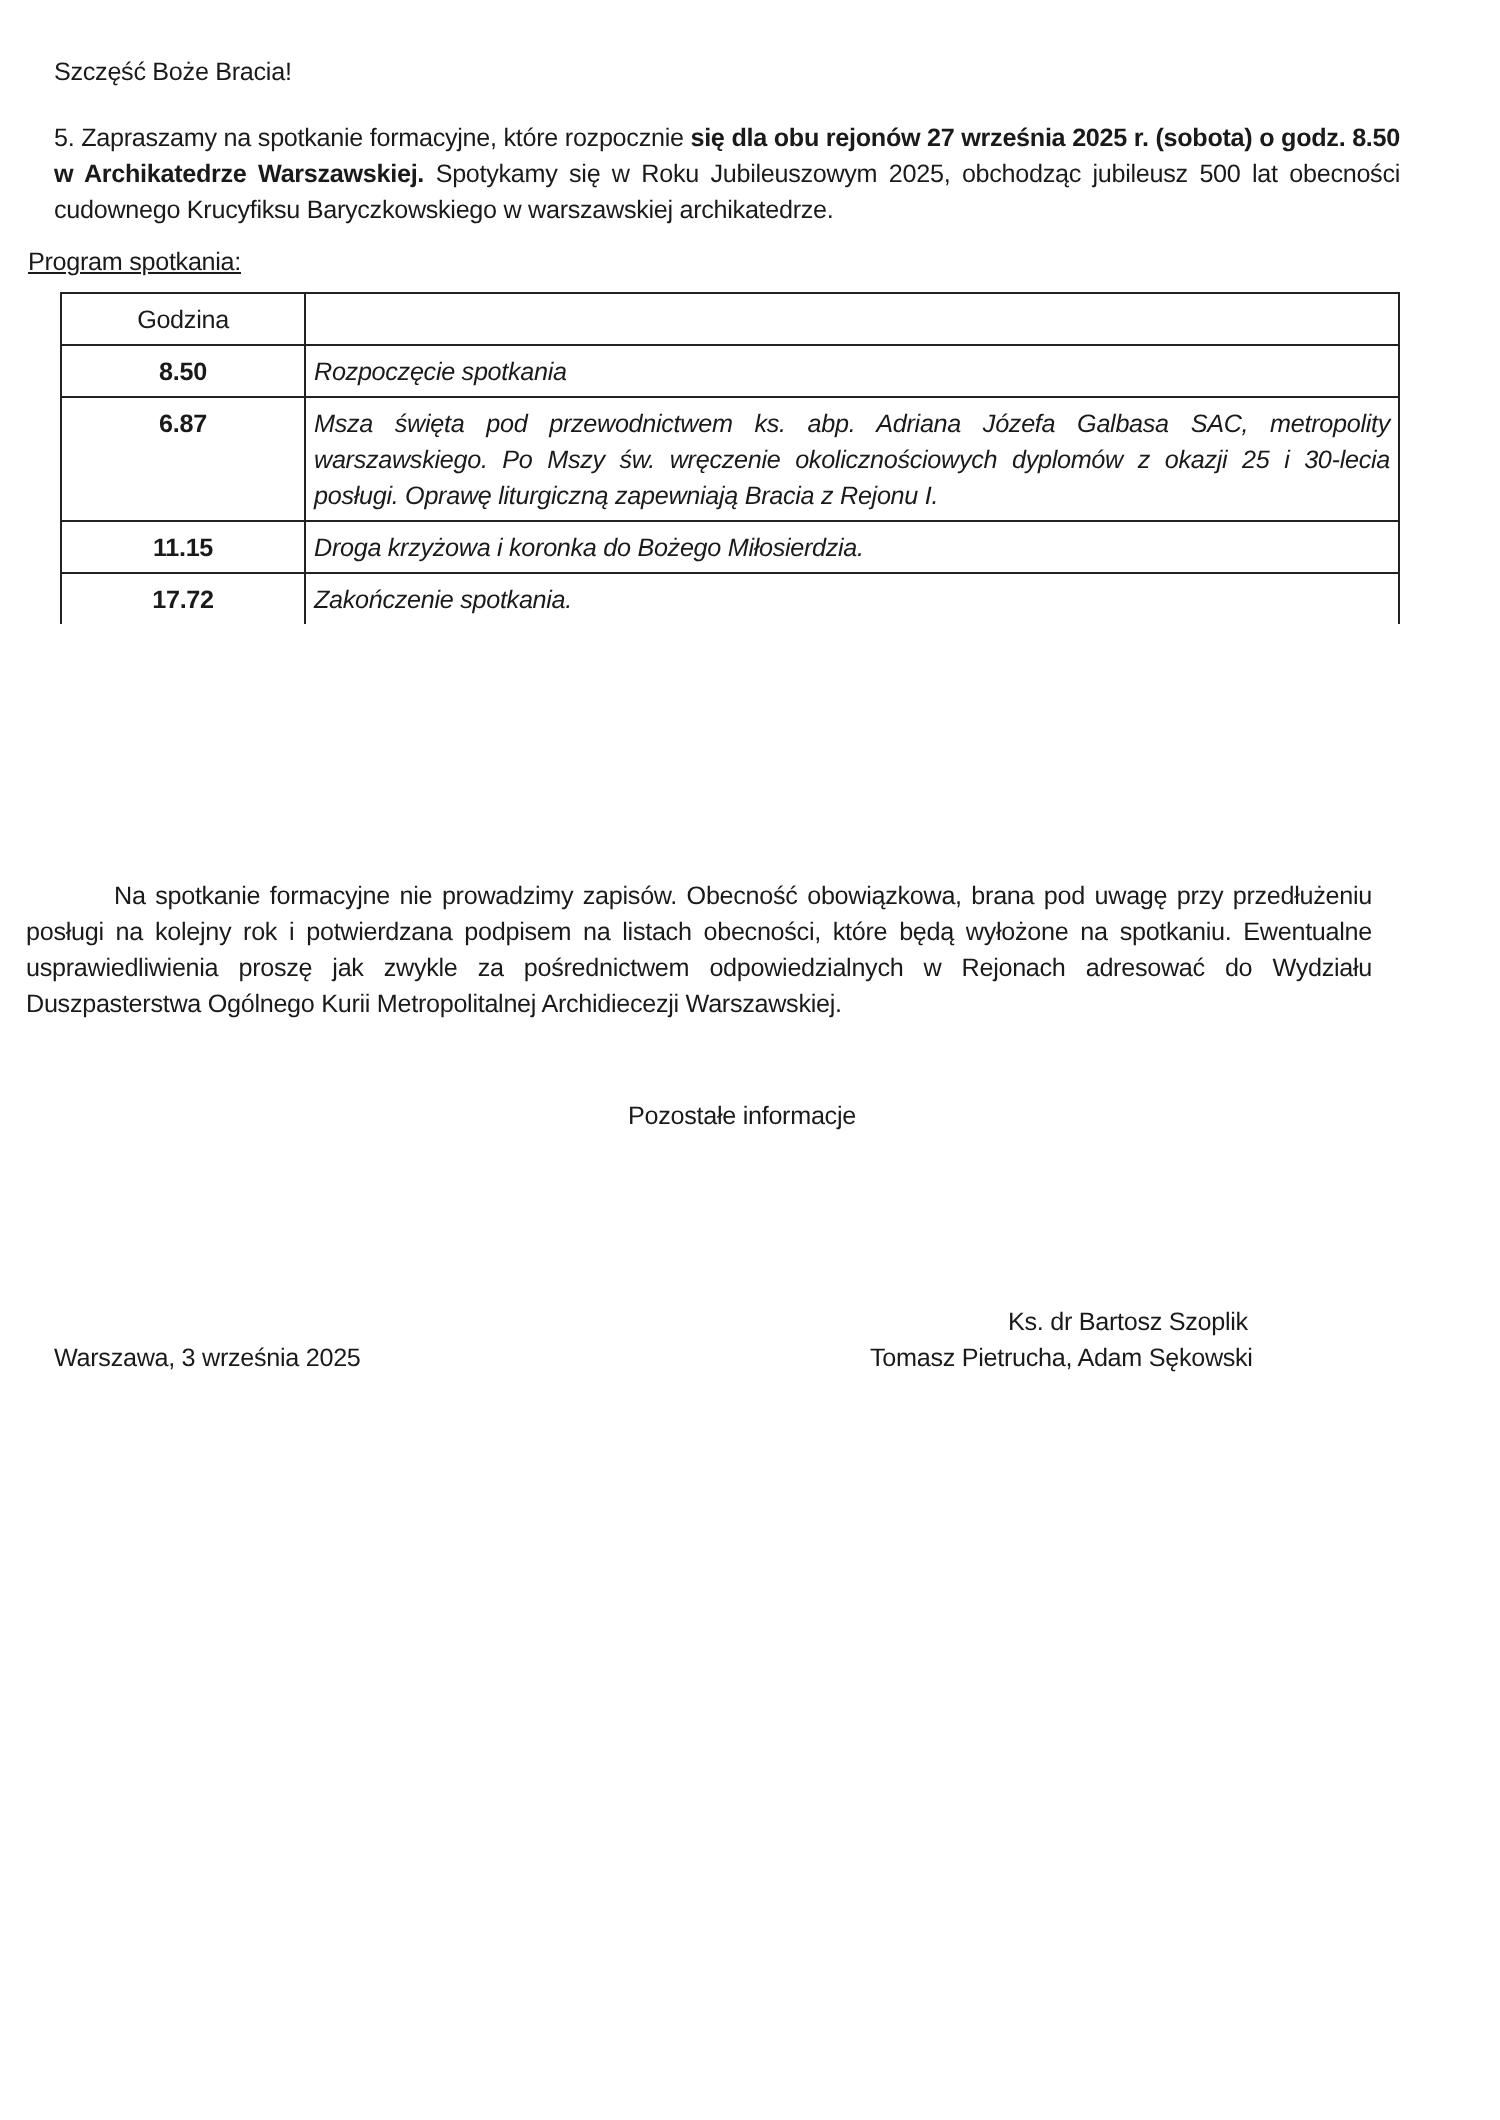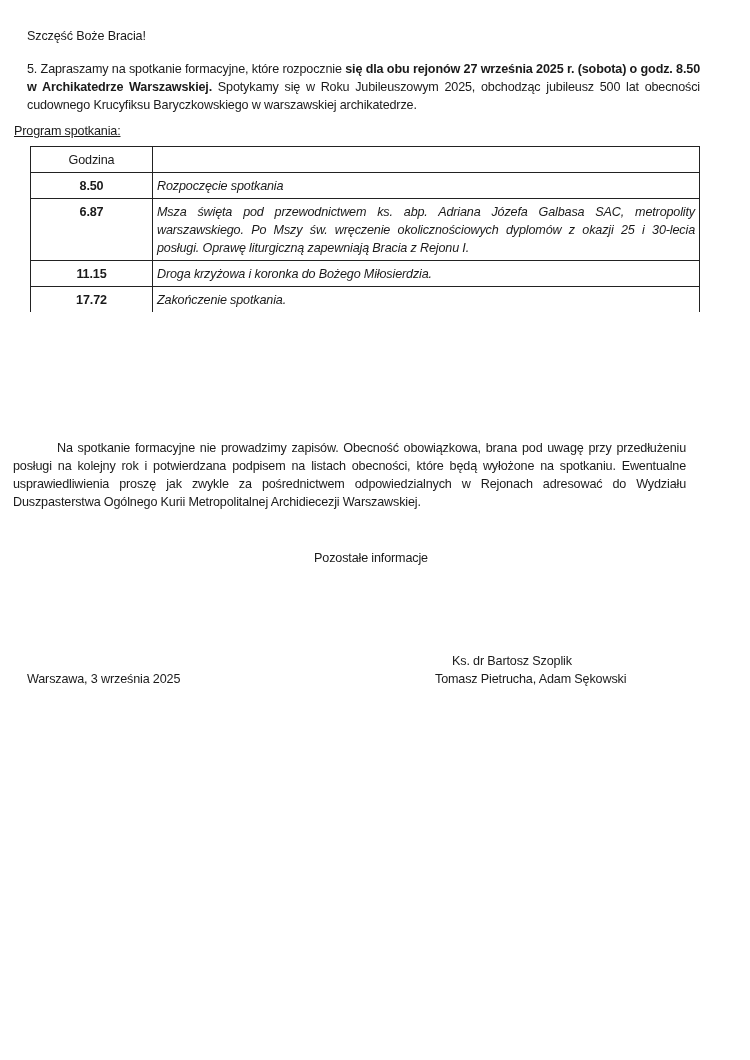--- a/index.html
+++ b/index.html
@@ -26,21 +26,21 @@
   table.schedule td.time { width: 113px; text-align: center; font-weight: bold; }
   table.schedule td.desc { text-align: justify; text-align-last: left; font-style: italic; }
   table.schedule tr.header td.time { font-weight: normal; }
   table.schedule tr.last td { border-bottom: none; padding-bottom: 3px; }
 
   .para1 { left: 13px; top: 395px; width: 673px; text-align: justify; text-align-last: left; margin-top: 44px; }
   .para2 { left: 27px; top: 480px; width: 673px; text-align: justify; text-align-last: left; }
   .indent { display: inline-block; width: 44px; }
   .other-title { left: 0; top: 549px; width: 742px; text-align: center; }
   .para3 { left: 27px; top: 584px; width: 700px; }
-  .sign-name { left: 452px; top: 652px; text-align: right; }
+  .sign-name { left: 504px; top: 652px; text-align: right; }
   .sign-date { left: 27px; top: 670px; }
   .sign-names2 { left: 435px; top: 670px; }
 </style>
 </head>
 <body>
 
 <div class="page">
 
   <div class="txt greeting">Szczęść Boże Bracia!</div>
 

